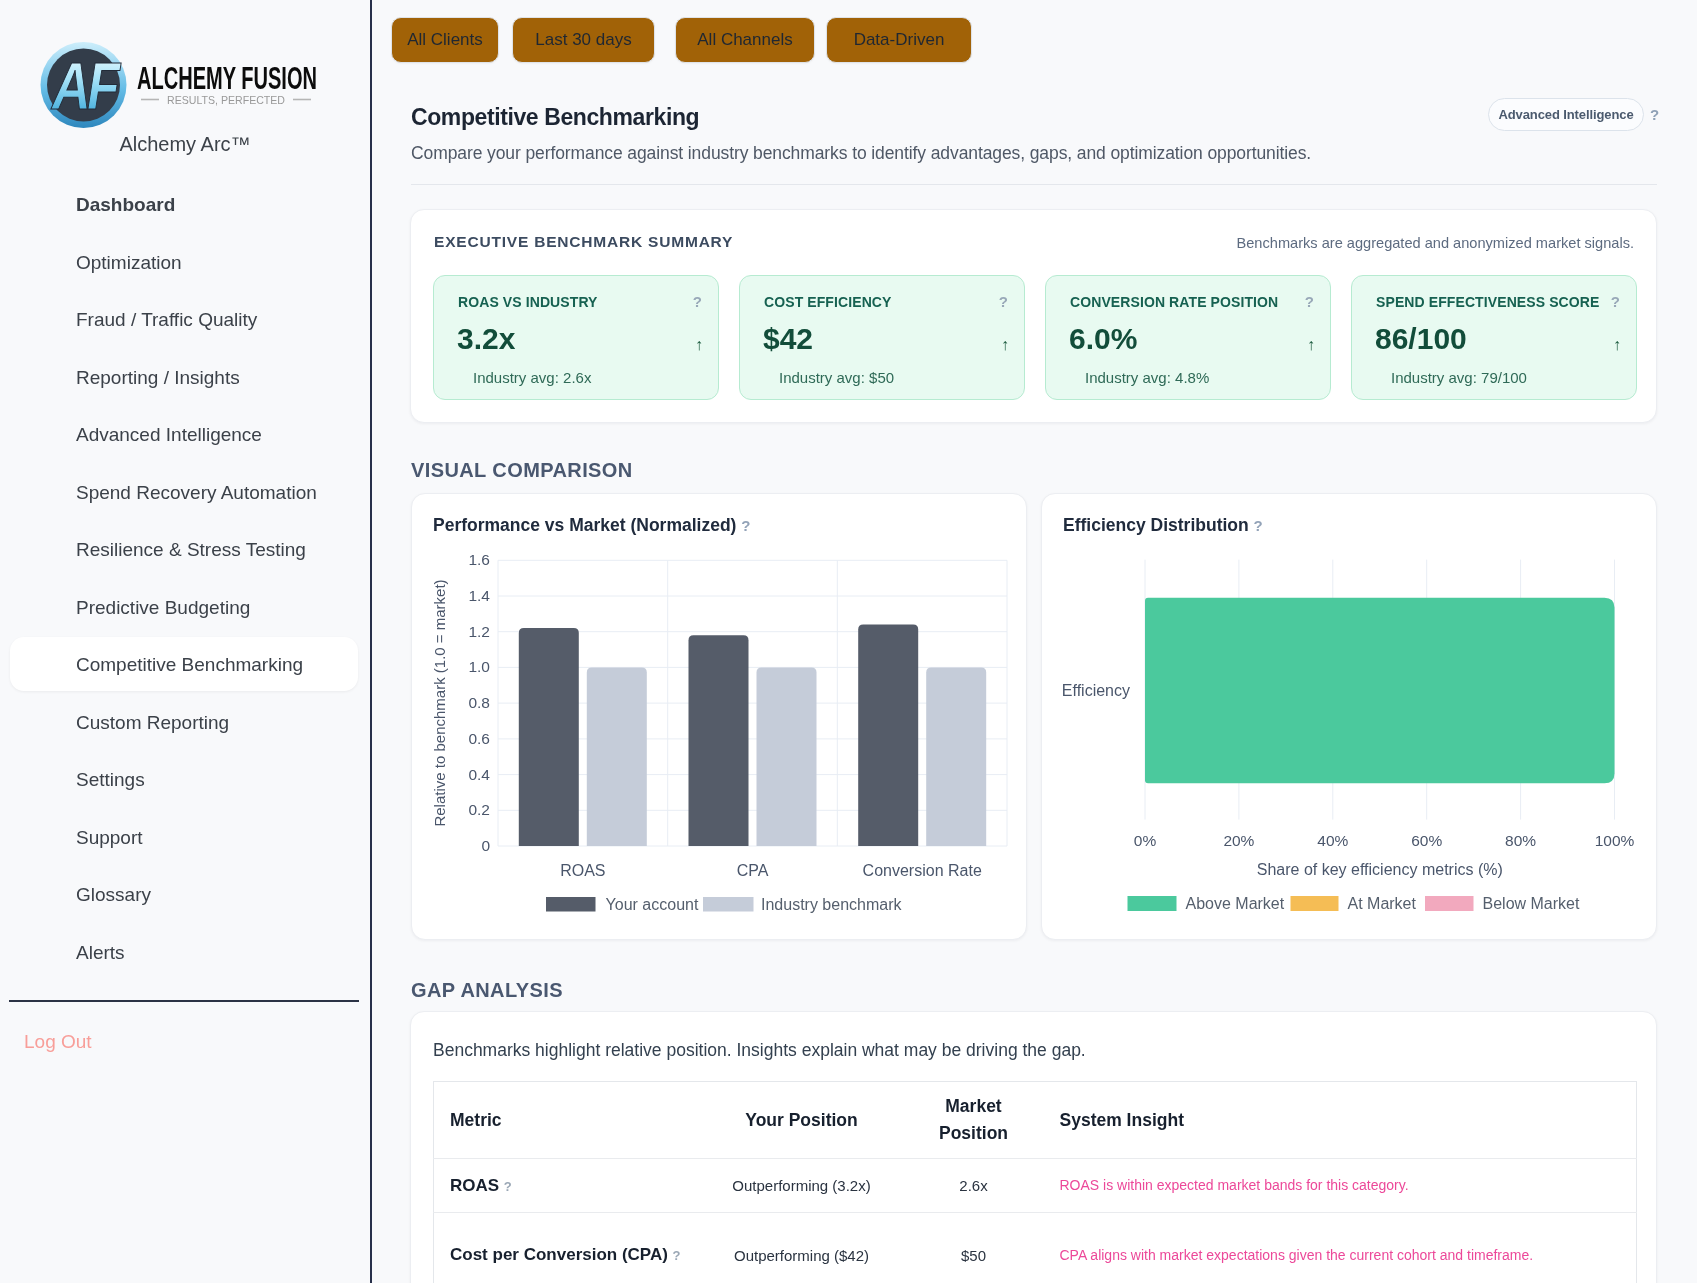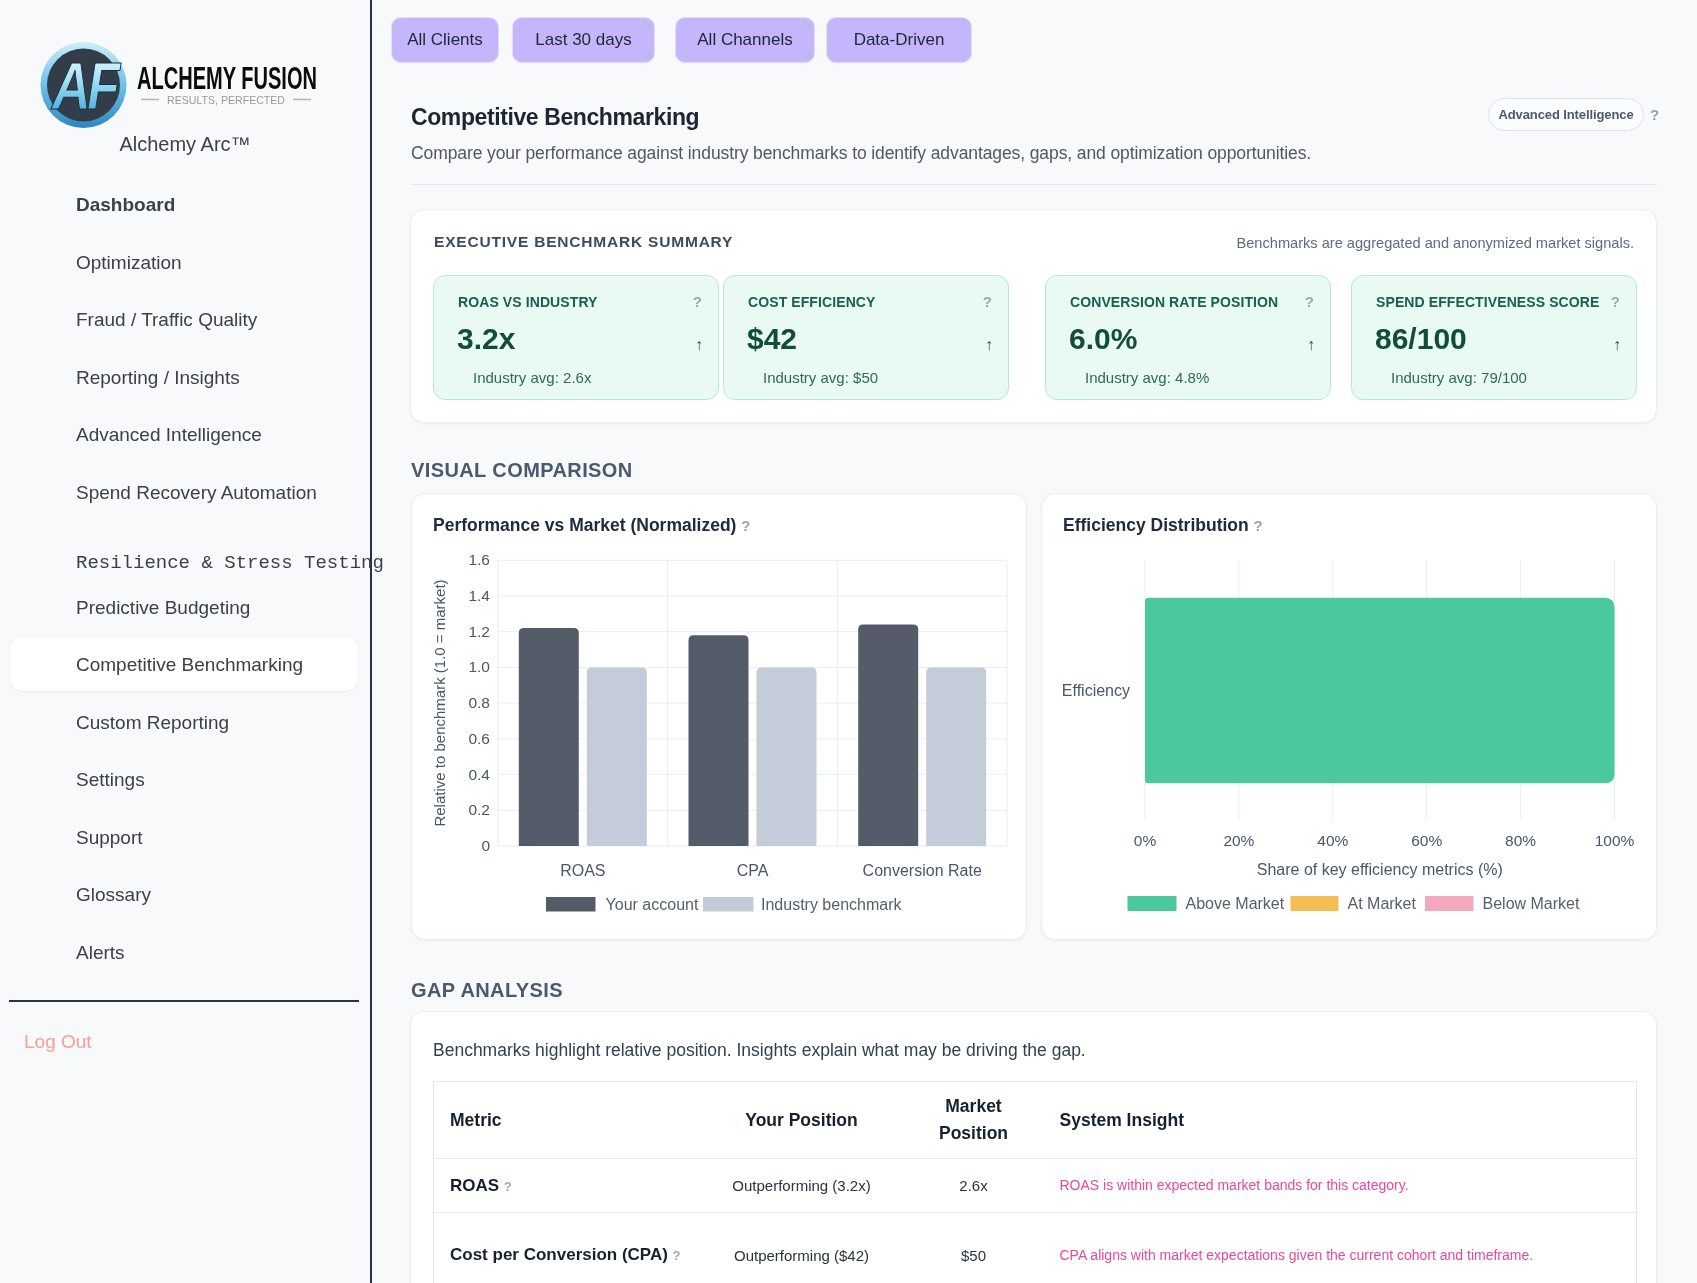--- a/index.html
+++ b/index.html
@@ -8,21 +8,21 @@
 
   
   #sidebar { position:absolute; left:0; top:0; width:372px; height:1283px; background:#f8f9fb; border-right:2px solid #27304a; }
   .navitem { position:absolute; left:76px; font-size:19px; color:#3b4149; white-space:nowrap; }
   #activepill { position:absolute; left:10px; top:637px; width:348px; height:54px; background:#ffffff; border-radius:14px; box-shadow:0 1px 3px rgba(0,0,0,0.06); }
   #sidediv { position:absolute; left:9px; top:1000px; width:350px; height:0; border-top:2px solid #2b3345; }
   #logout { position:absolute; left:24px; top:1031px; font-size:19px; color:#f89e99; }
   #brand { position:absolute; left:0; top:133px; width:370px; text-align:center; font-size:20px; color:#3c4249; }
 
   
-  .fpill { position:absolute; top:17px; height:46px; background:#c4b5fd; border:1px solid #dfe3e8; border-radius:10px; font-size:17px; color:#1f2732; display:flex; align-items:center; justify-content:center; box-shadow:0 1px 2px rgba(16,24,40,.04); }
+  .fpill { position:absolute; top:17px; height:46px; background:#a16207; border:1px solid #dfe3e8; border-radius:10px; font-size:17px; color:#1f2732; display:flex; align-items:center; justify-content:center; box-shadow:0 1px 2px rgba(16,24,40,.04); }
 
   
   #pagetitle { position:absolute; left:411px; top:104px; font-size:23px; font-weight:bold; letter-spacing:-0.4px; color:#1c2533; }
   #pagesub { position:absolute; left:411px; top:143px; font-size:17.5px; letter-spacing:-0.1px; color:#4f5866; }
   #aipill { position:absolute; left:1488px; top:98px; width:156px; height:33px; border:1px solid #dce3eb; border-radius:17px; background:#fbfcfe; font-size:13px; font-weight:bold; letter-spacing:-0.1px; color:#4b5a6e; display:flex; align-items:center; justify-content:center; }
   #aiq { position:absolute; left:1650px; top:106px; font-size:15px; color:#8fa1b6; font-weight:bold; }
   #hdrdiv { position:absolute; left:411px; top:184px; width:1246px; border-top:1px solid #e4e7ec; }
 
   
   .card { position:absolute; background:#ffffff; border:1px solid #eceef2; border-radius:14px; box-shadow:0 1px 3px rgba(16,24,40,.05); }
@@ -86,21 +86,21 @@
     <line x1="293" y1="99.5" x2="311" y2="99.5" stroke="#b5b5b5" stroke-width="1.6"></line>
   </svg>
   <div id="brand">Alchemy Arc™</div>
   <div id="activepill"></div>
   <div class="navitem" style="top:194px;font-weight:bold;">Dashboard</div>
   <div class="navitem" style="top:252px;">Optimization</div>
   <div class="navitem" style="top:309px;">Fraud / Traffic Quality</div>
   <div class="navitem" style="top:367px;">Reporting / Insights</div>
   <div class="navitem" style="top:424px;">Advanced Intelligence</div>
   <div class="navitem" style="top:482px;">Spend Recovery Automation</div>
-  <div class="navitem" style="top:552px;font-family:Liberation Mono, monospace;">Resilience &amp; Stress Testing</div>
+  <div class="navitem" style="top:539px;">Resilience &amp; Stress Testing</div>
   <div class="navitem" style="top:597px;">Predictive Budgeting</div>
   <div class="navitem" style="top:654px;">Competitive Benchmarking</div>
   <div class="navitem" style="top:712px;">Custom Reporting</div>
   <div class="navitem" style="top:769px;">Settings</div>
   <div class="navitem" style="top:827px;">Support</div>
   <div class="navitem" style="top:884px;">Glossary</div>
   <div class="navitem" style="top:942px;">Alerts</div>
   <div id="sidediv"></div>
   <div id="logout">Log Out</div>
 </div>
@@ -121,21 +121,21 @@
     <div id="exechead">EXECUTIVE BENCHMARK SUMMARY</div>
     <div id="execnote">Benchmarks are aggregated and anonymized market signals.</div>
   </div>
   <div class="kpi" style="left:433px;">
     <div class="lbl">ROAS VS INDUSTRY</div>
       <div class="q">?</div>
     <div class="val">3.2x</div>
       <div class="arr">↑</div>
     <div class="avg">Industry avg: 2.6x</div>
   </div>
-  <div class="kpi" style="left:723px;">
+  <div class="kpi" style="left:739px;">
     <div class="lbl">COST EFFICIENCY</div>
       <div class="q">?</div>
     <div class="val">$42</div>
       <div class="arr">↑</div>
     <div class="avg">Industry avg: $50</div>
   </div>
   <div class="kpi" style="left:1045px;">
     <div class="lbl">CONVERSION RATE POSITION</div>
       <div class="q">?</div>
     <div class="val">6.0%</div>

